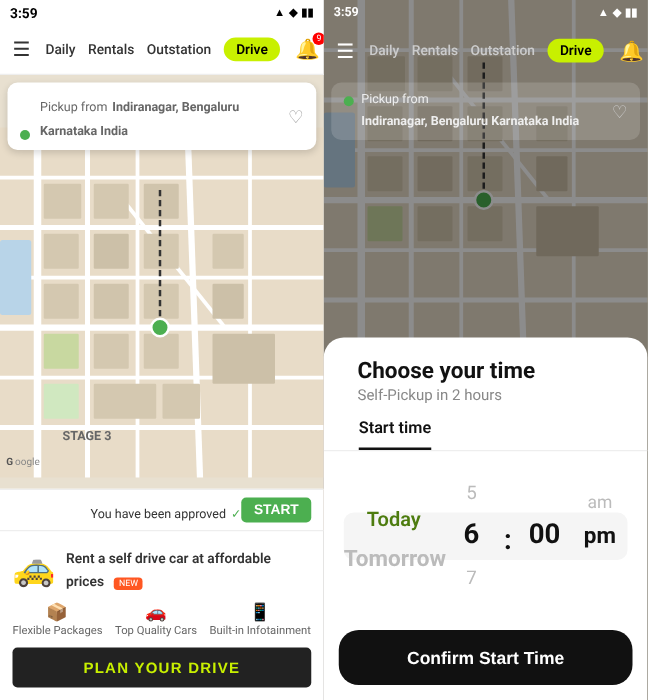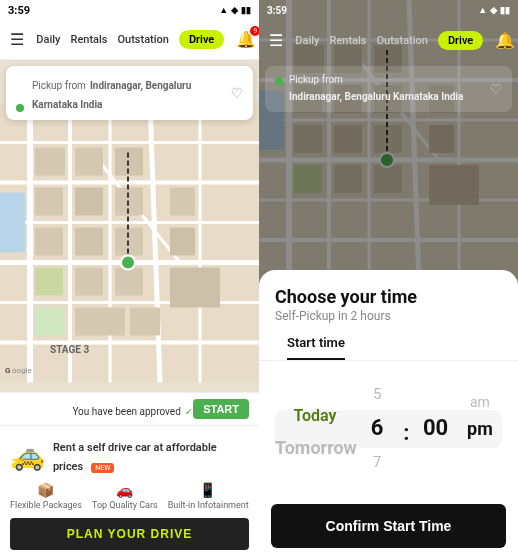--- a/index.html
+++ b/index.html
@@ -258,20 +258,21 @@
       height: 290px;
       background: #fff;
       border-radius: 16px 16px 0 0;
       z-index: 10;
       display: flex;
       flex-direction: column;
     }
 
     .sheet-header {
       padding: 16px 16px 4px;
+      margin-left: 11px;
     }
     .sheet-title { font-size: 18px; font-weight: 700; color: #111; }
     .sheet-subtitle { font-size: 12px; color: #888; margin-top: 2px; }
 
     .time-tabs {
       display: flex;
       padding: 8px 28px 0;
       gap: 20px;
       border-bottom: 1px solid #eee;
     }
@@ -351,21 +352,21 @@
       border-radius: 8px;
       pointer-events: none;
     }
 
     
     .confirm-btn {
       margin: 8px 12px 12px;
       background: #111;
       color: #fff;
       border: none;
-      border-radius: 6px;
+      border-radius: 16px;
       padding: 14px;
       font-size: 14px;
       font-weight: 600;
       cursor: pointer;
       width: calc(100% - 24px);
     }
   </style>
 </head>
 <body>
 

